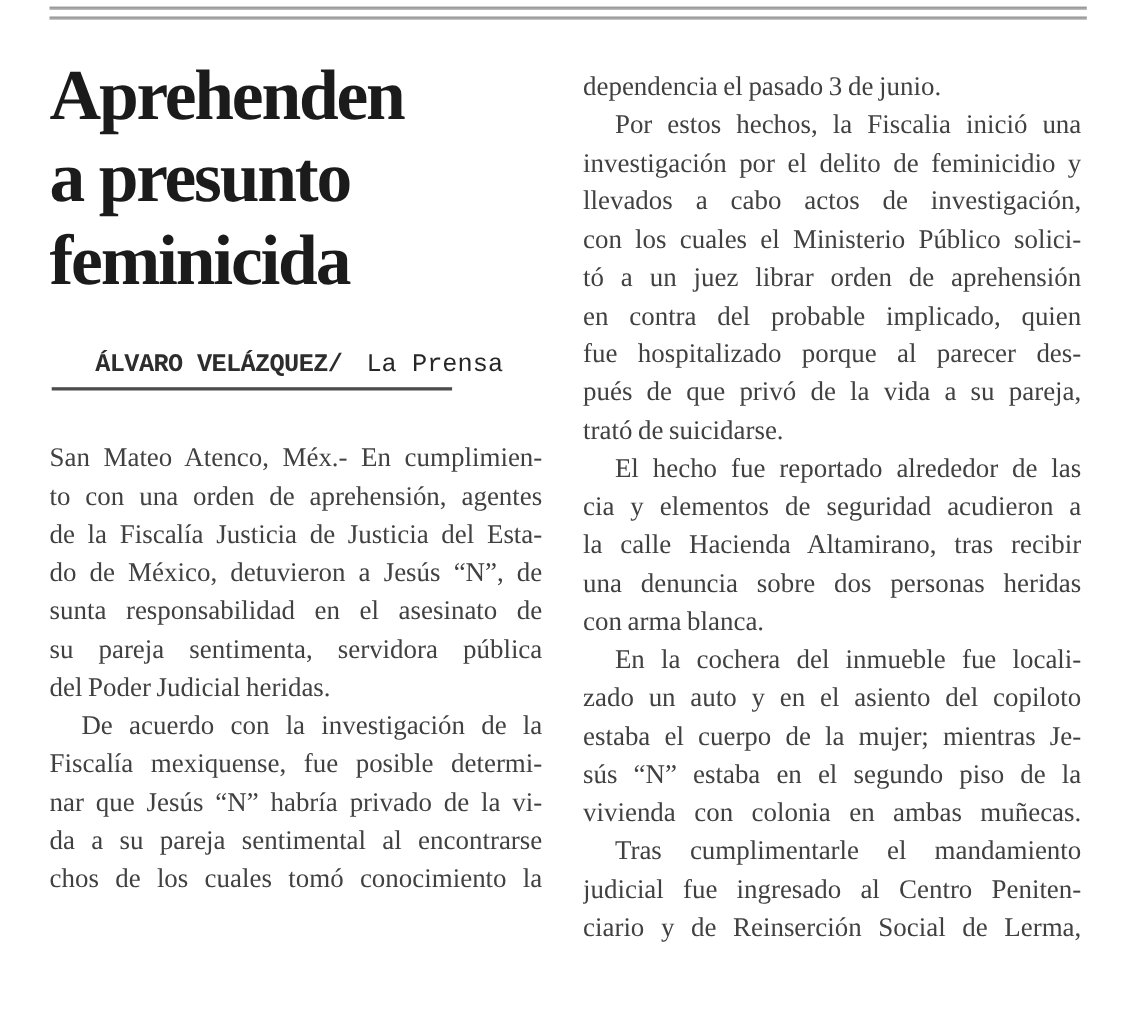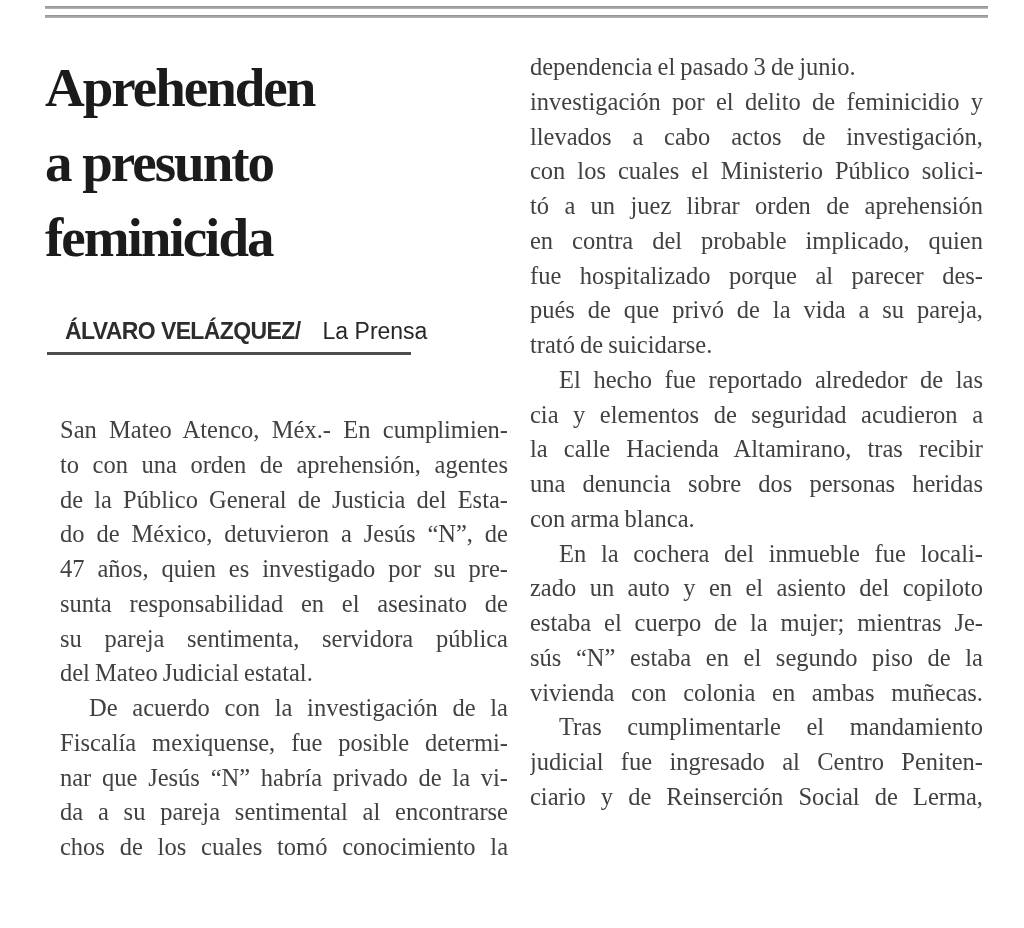--- a/index.html
+++ b/index.html
@@ -21,34 +21,35 @@
   .toprule.r1 { top: 6px; }
   .toprule.r2 { top: 15px; }
 
   .headline {
     position: absolute;
     left: 45px;
     top: 50px;
     width: 452px;
     font-family: "Liberation Serif", serif;
     font-weight: bold;
-    font-size: 55px;
+    font-size: 65px;
     line-height: 75px;
     letter-spacing: -2px;
     color: #1b1b1b;
   }
 
   .byline {
     position: absolute;
-    left: 65px;
+    left: 47px;
     top: 318px;
     width: 450px;
     white-space: nowrap;
-    font-family: Liberation Sans, sans-serif;
+    font-family: Liberation Mono, monospace;
     color: #2d2d2d;
+    text-align: center;
   }
   .byline .author {
     font-weight: bold;
     font-size: 23px;
     letter-spacing: -0.6px;
   }
   .byline .agency {
     font-weight: normal;
     font-size: 23px;
     margin-left: 22px;
@@ -61,22 +62,22 @@
     width: 364px;
     height: 3px;
     background: #4d4d4d;
   }
 
   .col {
     position: absolute;
     font-size: 24.5px;
     color: #414141;
   }
-  .col-left  { left: 60px;  top: 400px; width: 448px; margin-top: 13px; }
-  .col-right { left: 530px; top: 50px;  width: 453px; }
+  .col-left  { left: 45px;  top: 400px; width: 448px; }
+  .col-right { left: 530px; top: 62px;  width: 453px; }
 
   .bl {
     height: 34.75px;
     line-height: 34.75px;
     overflow: hidden;
     text-align: justify;
     text-align-last: justify;
     word-spacing: -1px;
   }
   .bl.end { text-align-last: left; }
@@ -95,35 +96,35 @@
     <div>a presunto</div>
     <div>feminicida</div>
   </div>
 
   <div class="byline"><span class="author">ÁLVARO VELÁZQUEZ/</span><span class="agency">La Prensa</span></div>
   <div class="byline-rule"></div>
 
   <div class="col col-left">
     <div class="bl">San Mateo Atenco, Méx.- En cumplimien-</div>
     <div class="bl">to con una orden de aprehensión, agentes</div>
-    <div class="bl">de la Público General de Justicia del Esta-</div>
+    <div class="bl">de la Fiscalía Justicia de Justicia del Esta-</div>
     <div class="bl">do de México, detuvieron a Jesús “N”, de</div>
-    <div class="bl">47 años, quien es investigado por su pre-</div>
     <div class="bl">sunta responsabilidad en el asesinato de</div>
     <div class="bl">su pareja sentimenta, servidora pública</div>
-    <div class="bl end">del Mateo Judicial estatal.</div>
+    <div class="bl end">del Poder Judicial heridas.</div>
     <div class="bl indent">De acuerdo con la investigación de la</div>
     <div class="bl">Fiscalía mexiquense, fue posible determi-</div>
     <div class="bl">nar que Jesús “N” habría privado de la vi-</div>
     <div class="bl">da a su pareja sentimental al encontrarse</div>
     <div class="bl">chos de los cuales tomó conocimiento la</div>
   </div>
 
   <div class="col col-right">
     <div class="bl end">dependencia el pasado 3 de junio.</div>
+    <div class="bl indent">Por estos hechos, la Fiscalia inició una</div>
     <div class="bl">investigación por el delito de feminicidio y</div>
     <div class="bl">llevados a cabo actos de investigación,</div>
     <div class="bl">con los cuales el Ministerio Público solici-</div>
     <div class="bl">tó a un juez librar orden de aprehensión</div>
     <div class="bl">en contra del probable implicado, quien</div>
     <div class="bl">fue hospitalizado porque al parecer des-</div>
     <div class="bl">pués de que privó de la vida a su pareja,</div>
     <div class="bl end">trató de suicidarse.</div>
     <div class="bl indent">El hecho fue reportado alrededor de las</div>
     <div class="bl">cia y elementos de seguridad acudieron a</div>

